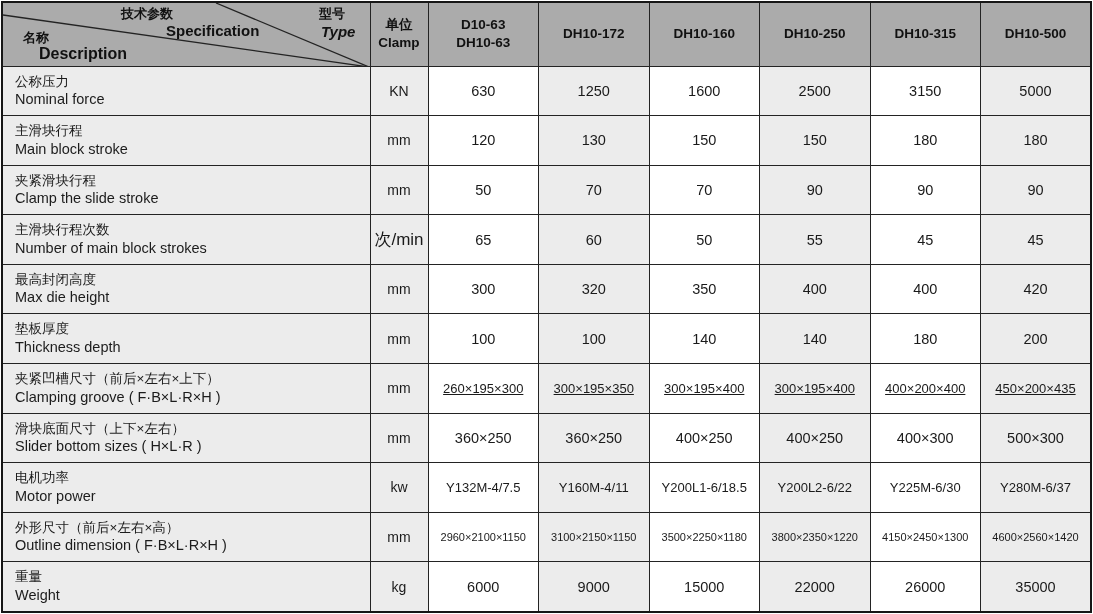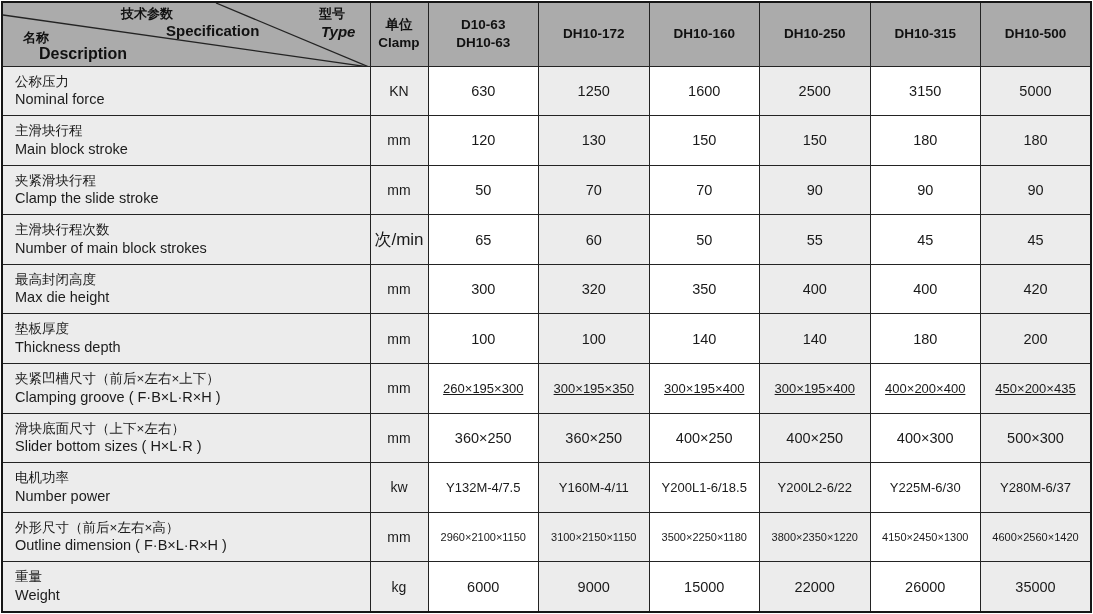--- a/index.html
+++ b/index.html
@@ -209,21 +209,21 @@
           <td class="val">360×250</td>
           <td class="val shade">360×250</td>
           <td class="val">400×250</td>
           <td class="val shade">400×250</td>
           <td class="val">400×300</td>
           <td class="val shade">500×300</td>
         </tr>
         <tr class="r10">
           <td class="label">
             <span class="zh">电机功率</span>
-            <span class="en">Number power</span>
+            <span class="en">Motor power</span>
           </td>
           <td class="unit">kw</td>
           <td class="val">Y132M-4/7.5</td>
           <td class="val shade">Y160M-4/11</td>
           <td class="val">Y200L1-6/18.5</td>
           <td class="val shade">Y200L2-6/22</td>
           <td class="val">Y225M-6/30</td>
           <td class="val shade">Y280M-6/37</td>
         </tr>
         <tr class="r11">

